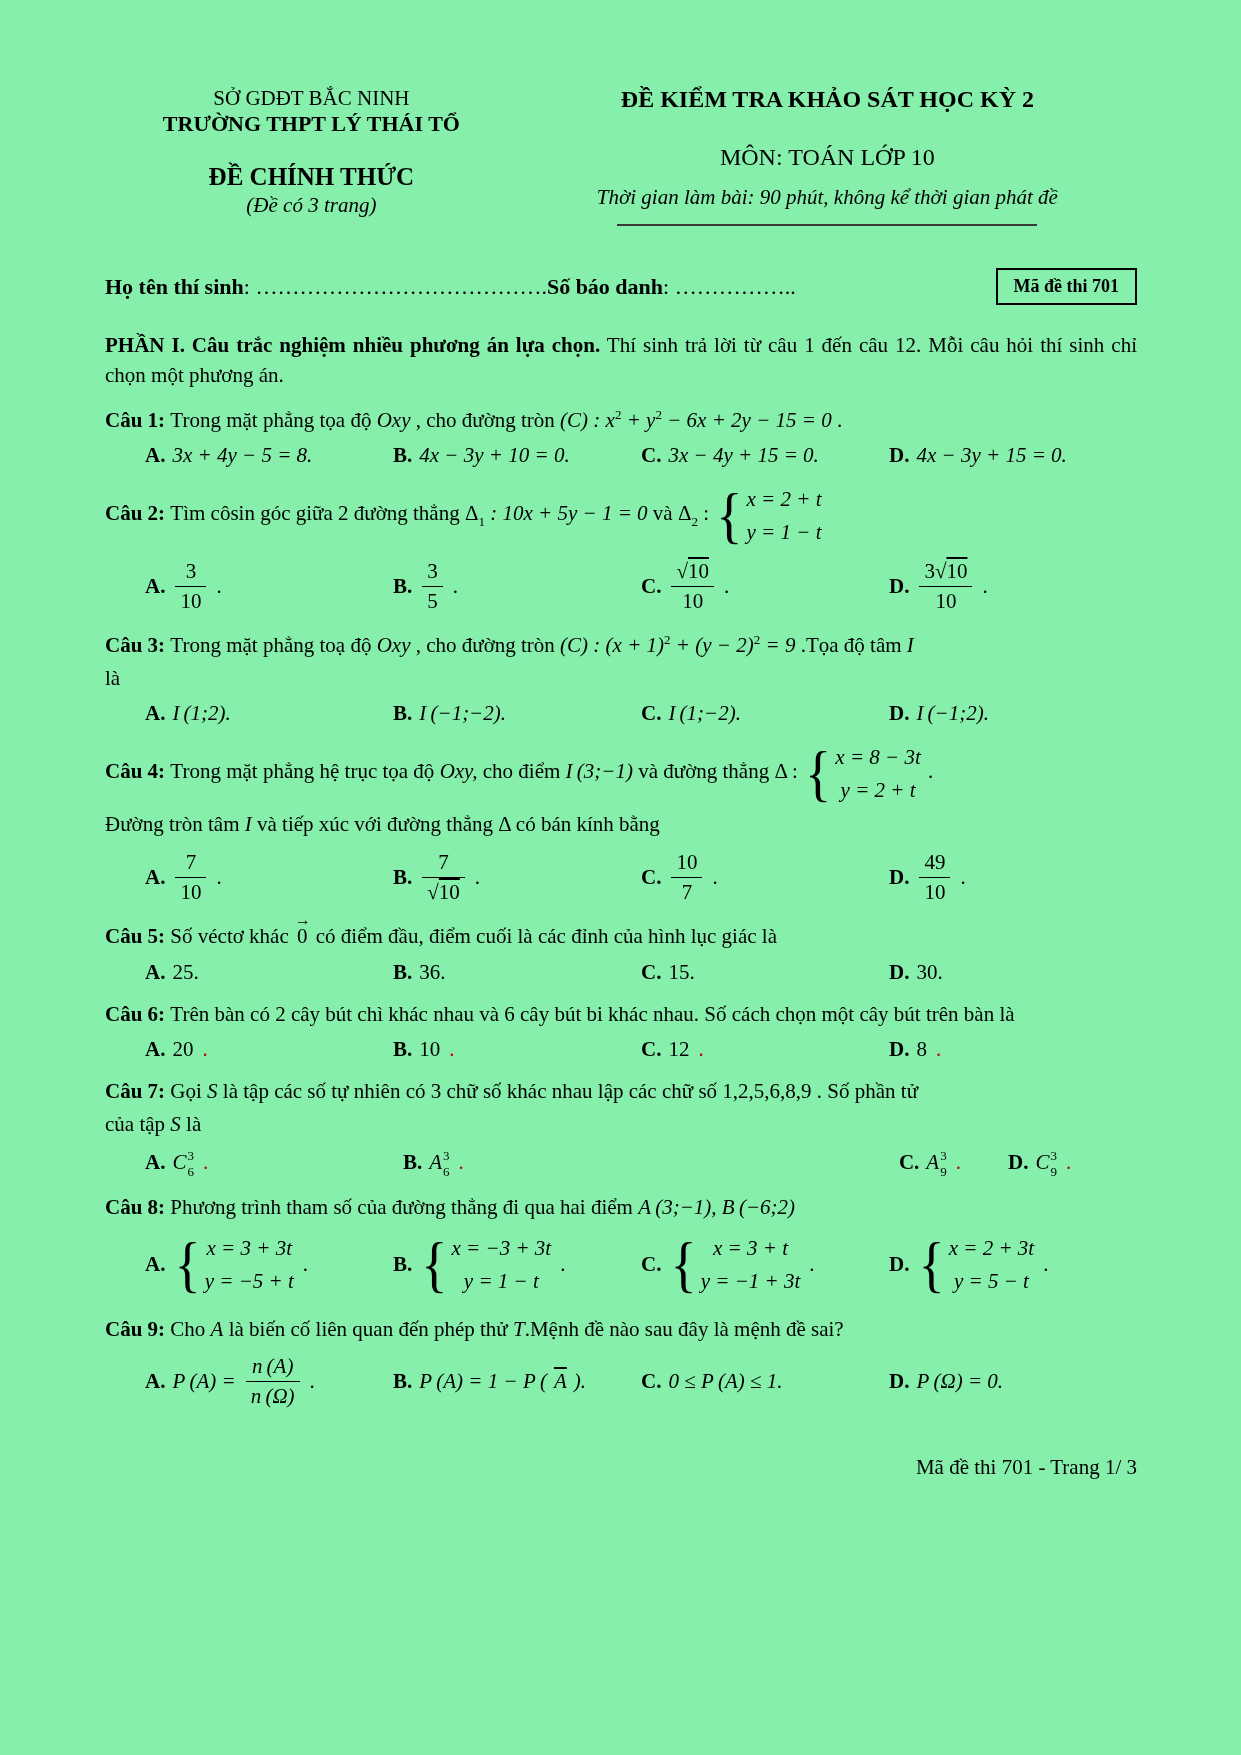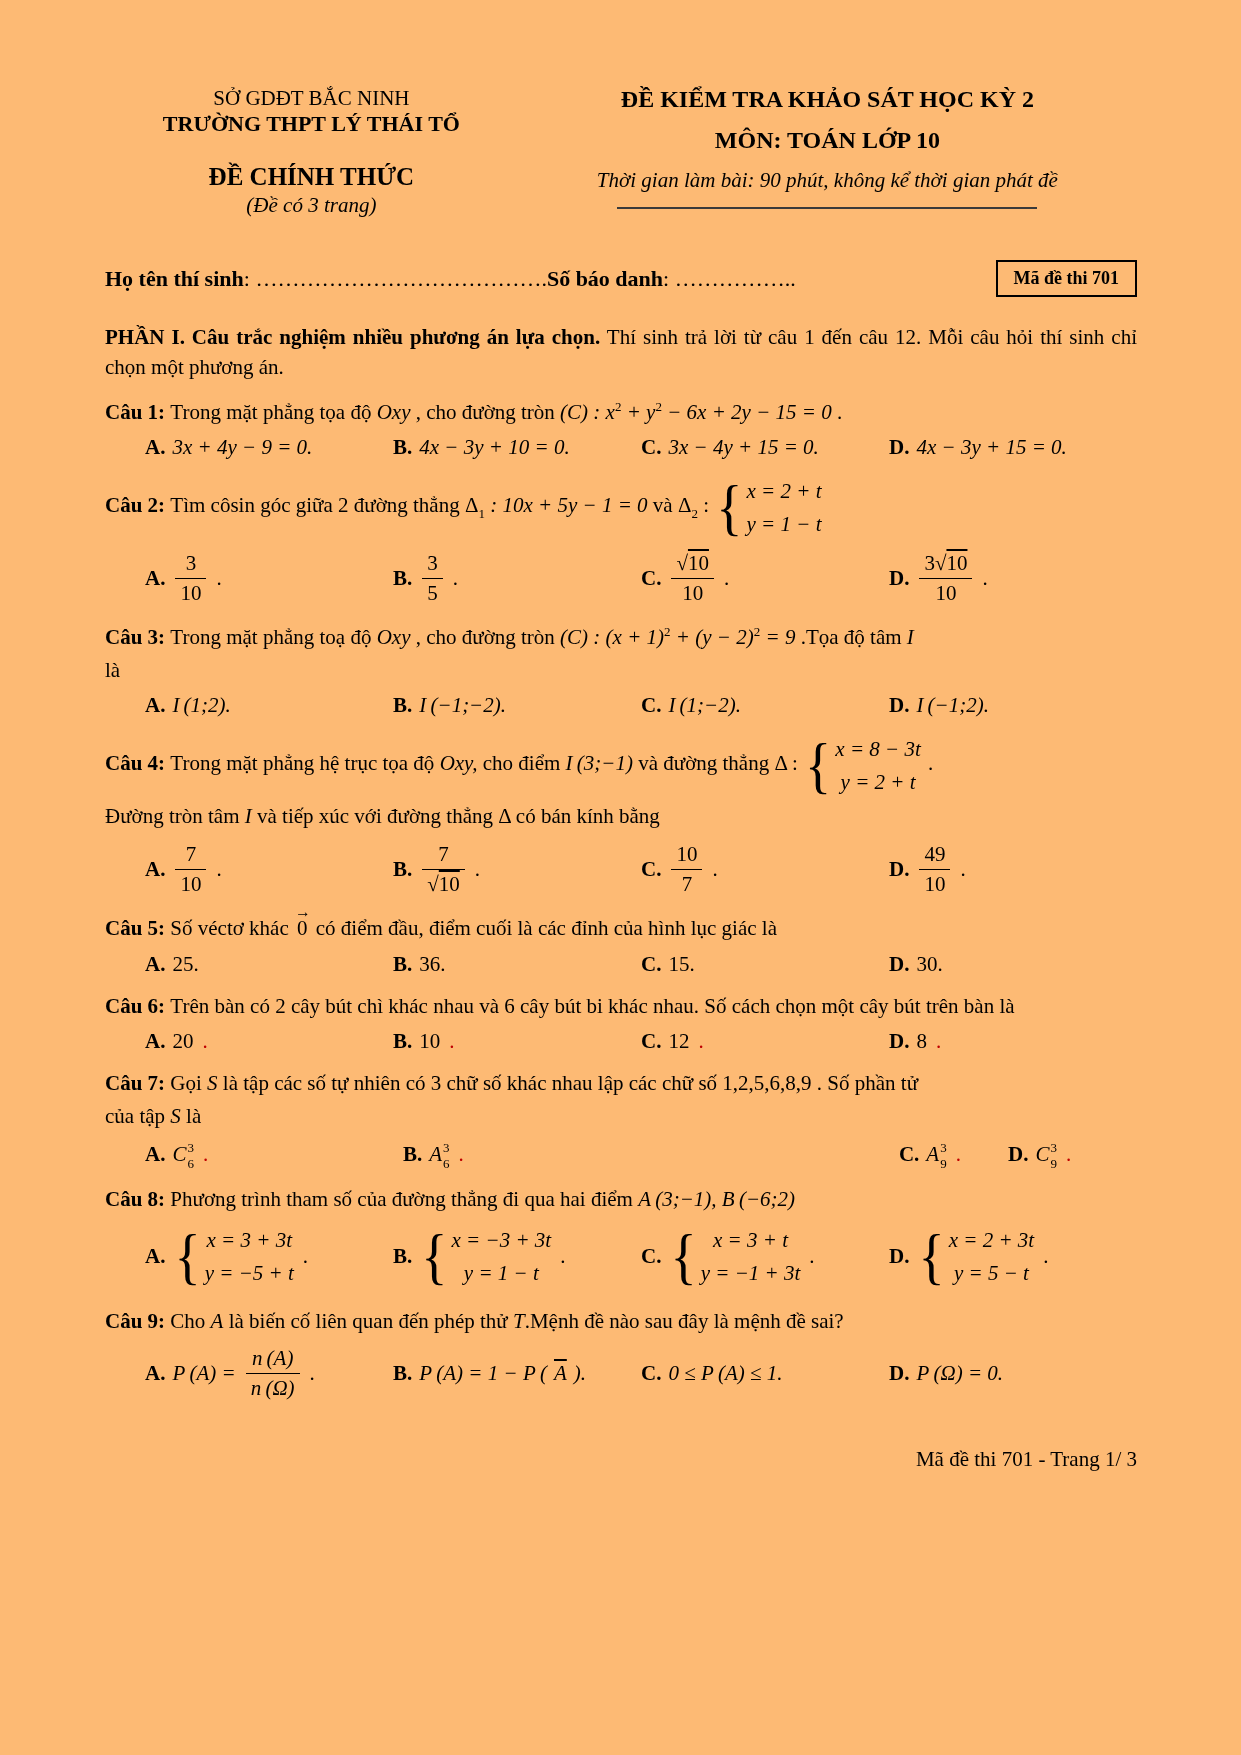--- a/index.html
+++ b/index.html
@@ -1,31 +1,31 @@
 <!DOCTYPE html>
 <html><head>
 <meta charset="utf-8">
 <style>
   html,body{margin:0;padding:0;background:#ffffff;}
   .page{
-    width:1241px;height:1755px;background:#fdba74;box-sizing:border-box;
+    width:1241px;height:1755px;background:#86efac;box-sizing:border-box;
     padding:86px 104px 0 105px;
     font-family:"Liberation Serif","DejaVu Serif",serif;
     font-size:21px;color:#000;position:relative;overflow:hidden;
   }
   
   .header{display:flex;width:100%;}
   .header-left{width:40%;text-align:center;}
   .header-right{width:60%;text-align:center;}
   .h-dept{font-size:21px;}
   .h-school{font-size:22px;font-weight:bold;}
   .h-official{font-size:25px;font-weight:bold;margin-top:26px;}
   .h-note{font-size:21px;font-style:italic;margin-top:2px;}
   .h-title{font-size:24px;font-weight:bold;}
-  .h-subject{font-size:24px;font-weight:bold;margin-top:14px;}
+  .h-subject{font-size:24px;font-weight:normal;margin-top:31px;}
   .h-duration{font-size:21px;font-style:italic;margin-top:14px;}
   .h-rule{width:420px;border-top:2px solid #3a3a3a;margin:14px auto 0;height:0;}
   
   .info-row{display:flex;align-items:center;margin-top:42px;}
   .info-text{font-size:22px;}
   .info-label{font-weight:bold;}
   .exam-code-box{margin-left:auto;border:2px solid #000;padding:6px 16px;font-weight:bold;font-size:18px;white-space:nowrap;}
   
   .part-heading{margin-top:26px;line-height:1.42;text-align:justify;}
   .part-bold{font-weight:bold;}
@@ -88,21 +88,21 @@
   <div class="part-heading">
     <span class="part-bold">PHẦN I. Câu trắc nghiệm nhiều phương án lựa chọn.</span><span> Thí sinh trả lời từ câu 1 đến câu 12. Mỗi câu hỏi thí sinh chỉ chọn một phương án.</span>
   </div>
 
   <div id="questions">
       <div class="q">
         <div class="q-line"><span class="seg-b">Câu 1: </span><span>Trong mặt phẳng tọa độ </span><span class="m">Oxy</span><span> , cho đường tròn </span><span class="m">(C) : x</span><sup>2</sup><span class="m"> + y</span><sup>2</sup><span class="m"> − 6x + 2y − 15 = 0</span><span> .</span></div>
         <div class="opt-row">
           <div class="opt" style="width: 25%;">
             <span class="opt-label">A.</span>
-            <span class="m">3x + 4y − 9 = 0.</span>
+            <span class="m">3x + 4y − 5 = 8.</span>
           </div>
           <div class="opt" style="width: 25%;">
             <span class="opt-label">B.</span>
             <span class="m">4x − 3y + 10 = 0.</span>
           </div>
           <div class="opt" style="width: 25%;">
             <span class="opt-label">C.</span>
             <span class="m">3x − 4y + 15 = 0.</span>
           </div>
           <div class="opt" style="width: 25%;">

